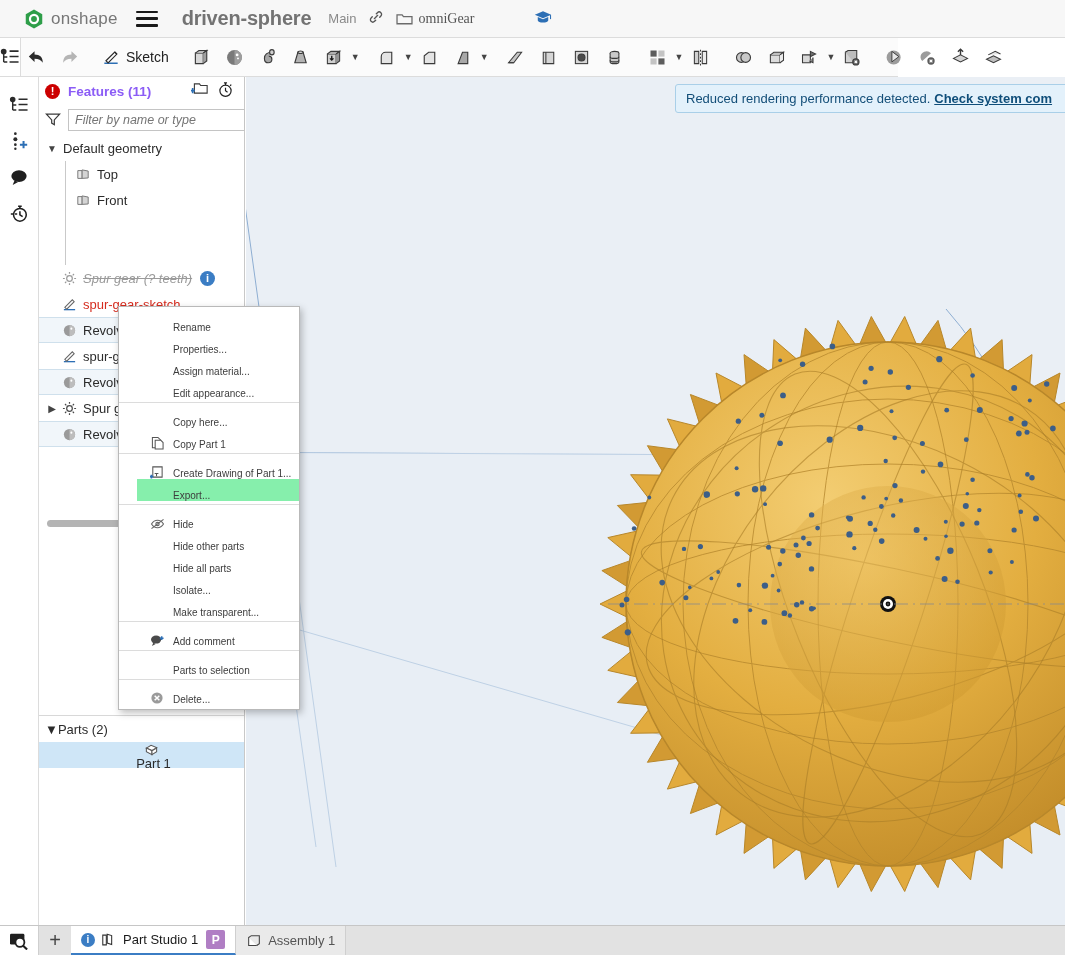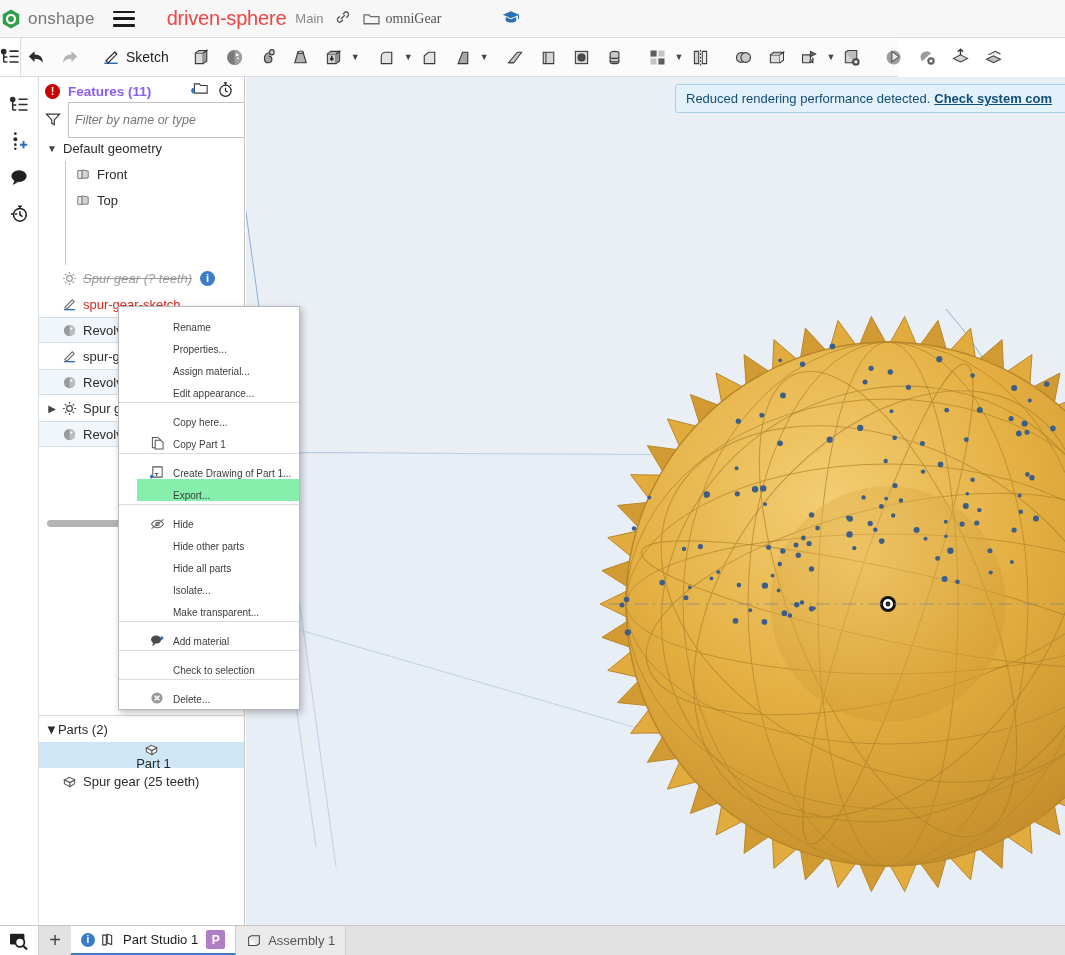--- a/index.html
+++ b/index.html
@@ -10,37 +10,37 @@
     color: #2b2b2b;
     overflow: hidden;
     background: #ffffff;
   }
   #app { position: relative; width: 1065px; height: 955px; }
 
   
   .header {
     position: absolute; left: 0; top: 0; width: 1065px; height: 38px;
     background: #f7f7f7; border-bottom: 1px solid #dcdcdc;
-    display: flex; align-items: center; padding-left: 0;
+    display: flex; align-items: center; padding-left: 23px;
   }
   .logo-mark { width: 22px; height: 22px; flex: 0 0 auto; }
   .logo-text {
     font-size: 17px; color: #777; margin-left: 6px; letter-spacing: .2px;
     font-weight: 400;
   }
   .hamburger {
     margin-left: 18px; width: 22px; height: 16px; cursor: pointer;
     display: flex; flex-direction: column; justify-content: space-between;
   }
   .hamburger i { display: block; height: 2.6px; background: #1a1a1a; border-radius: 1px; }
   .doc-title {
-    margin-left: 32px; font-size: 20px; font-weight: normal; color: #ef4444;
+    margin-left: 24px; font-size: 20px; font-weight: bold; color: #737373;
     letter-spacing: -.2px;
   }
-  .doc-branch { margin-left: 9px; font-size: 13px; color: #8a8a8a; }
+  .doc-branch { margin-left: 17px; font-size: 13px; color: #8a8a8a; }
   .link-ico { margin-left: 11px; color: #555; font-size: 14px; }
   .folder-ico { margin-left: 12px; display: inline-flex; }
   .folder-name { margin-left: 6px; font-size: 14px; color: #555; font-family: Liberation Serif, serif; }
   .grad-ico { margin-left: 60px; }
 
   
   .toolbar {
     position: absolute; left: 0; top: 38px; width: 898px; height: 39px;
     background: #fbfbfb; border-bottom: 1px solid #dcdcdc;
     display: flex; align-items: center;
@@ -71,21 +71,21 @@
     display: flex; flex-direction: column;
   }
   .fhead { height: 28px; display: flex; align-items: center; padding: 0 6px; }
   .ferr { width: 15px; height: 15px; border-radius: 50%; background: #cc0000;
     color: #fff; font-size: 11px; font-weight: bold; display: flex;
     align-items: center; justify-content: center; flex: 0 0 auto; }
   .ftitle { font-size: 13.5px; font-weight: bold; margin-left: 8px; color: #8b5cf6; }
   .fhead-acts { margin-left: auto; display: flex; gap: 9px; padding-right: 4px; }
   .filter-row { height: 30px; display: flex; align-items: center; padding: 0 6px; }
   .filter-input {
-    flex: 1; height: 36px; margin-left: 7px; border: 1px solid #c4c4c4;
+    flex: 1; height: 22px; margin-left: 7px; border: 1px solid #c4c4c4;
     background: #fff; font-style: italic; font-size: 12.5px; color: #9a9a9a;
     padding: 0 6px; font-family: "Liberation Sans", sans-serif; outline: none;
   }
   .tree { flex: 1; overflow: hidden; position: relative; }
   .trow { height: 26px; display: flex; align-items: center; font-size: 13px;
     padding-left: 6px; cursor: pointer; position: relative; white-space: nowrap; }
   .trow .tw { display: inline-flex; width: 14px; justify-content: center;
     flex: 0 0 auto; color: #444; font-size: 10px; }
   .trow .tico { width: 20px; display: inline-flex; justify-content: center;
     flex: 0 0 auto; }
@@ -464,30 +464,30 @@
       </div>
       <div style="position:relative;height:104px;">
         <span class="guide"></span>
         <div class="trow indent2">
           <span class="tico">
             <svg width="14" height="13" viewBox="0 0 16 15" fill="#e9e9e9" stroke="#777" stroke-width="1.1">
               <path d="M2 3h5v9H2z"></path>
                 <path d="M7 2.2l7 1.3v8L7 12z" fill="#d4d4d4"></path>
             </svg>
           </span>
-          <span class="tlbl">Front</span>
+          <span class="tlbl">Top</span>
         </div>
         <div class="trow indent2">
           <span class="tico">
             <svg width="14" height="13" viewBox="0 0 16 15" fill="#e9e9e9" stroke="#777" stroke-width="1.1">
               <path d="M2 3h5v9H2z"></path>
                 <path d="M7 2.2l7 1.3v8L7 12z" fill="#d4d4d4"></path>
             </svg>
           </span>
-          <span class="tlbl">Top</span>
+          <span class="tlbl">Front</span>
         </div>
       </div>
 
       <div class="trow">
         <span class="tw"></span>
         <span class="tico">
           <svg width="15" height="15" viewBox="0 0 16 16" fill="none" stroke="#9a9a9a" stroke-width="1.3">
             <circle cx="8" cy="8" r="3"></circle>
             <path d="M8 1v2M8 13v2M1 8h2M13 8h2M3.2 3.2l1.4 1.4M11.4 11.4l1.4 1.4M12.8 3.2l-1.4 1.4M4.6 11.4l-1.4 1.4"></path>
           </svg>
@@ -575,30 +575,20 @@
       </div>
       <div class="trow indent row-sel">
         <span class="tico">
           <svg width="15" height="14" viewBox="0 0 16 15" fill="#fff" stroke="#555" stroke-width="1.1">
             <path d="M2.5 6.5l5-3 6 2.5-5 3z"></path>
               <path d="M2.5 6.5v4l6 3v-4z"></path>
               <path d="M8.5 9.5l5-3v4l-5 3z"></path>
           </svg>
         </span>
         <span class="tlbl">Part 1</span>
-      </div>
-      <div class="trow indent">
-        <span class="tico">
-          <svg width="15" height="14" viewBox="0 0 16 15" fill="#fff" stroke="#555" stroke-width="1.1">
-            <path d="M2.5 6.5l5-3 6 2.5-5 3z"></path>
-              <path d="M2.5 6.5v4l6 3v-4z"></path>
-              <path d="M8.5 9.5l5-3v4l-5 3z"></path>
-          </svg>
-        </span>
-        <span class="tlbl">Spur gear (25 teeth)</span>
       </div>
     </div>
   </div>
 
   <div class="gfx">
     <svg width="819" height="848" viewBox="0 0 819 848">
       <defs>
         <radialGradient id="gsphere" cx="38%" cy="30%" r="78%">
           <stop offset="0%" stop-color="#f3cd72"></stop>
           <stop offset="52%" stop-color="#e3ae40"></stop>
@@ -921,26 +911,26 @@
     </div>
     <div class="ctx-sep"></div>
     <div class="ctx-item">
       <span class="ci">
         <svg width="15" height="13" viewBox="0 0 16 14">
           <ellipse cx="6.5" cy="6" rx="5.5" ry="4.3" fill="#4a4a4a"></ellipse>
           <path d="M3.5 9.5L2 13l4-2.3z" fill="#4a4a4a"></path>
           <path d="M12.5 2.5v4M10.5 4.5h4" stroke="#2d6fb5" stroke-width="1.7"></path>
         </svg>
       </span>
-      <span class="cl">Add material</span>
+      <span class="cl">Add comment</span>
     </div>
     <div class="ctx-sep"></div>
     <div class="ctx-item">
       <span class="ci"></span>
-      <span class="cl">Check to selection</span>
+      <span class="cl">Parts to selection</span>
     </div>
     <div class="ctx-sep"></div>
     <div class="ctx-item">
       <span class="ci">
         <svg width="14" height="14" viewBox="0 0 15 15">
           <circle cx="7.5" cy="7.5" r="6" fill="#9a9a9a"></circle>
           <path d="M5 5l5 5M10 5l-5 5" stroke="#fff" stroke-width="1.6"></path>
         </svg>
       </span>
       <span class="cl">Delete...</span>

